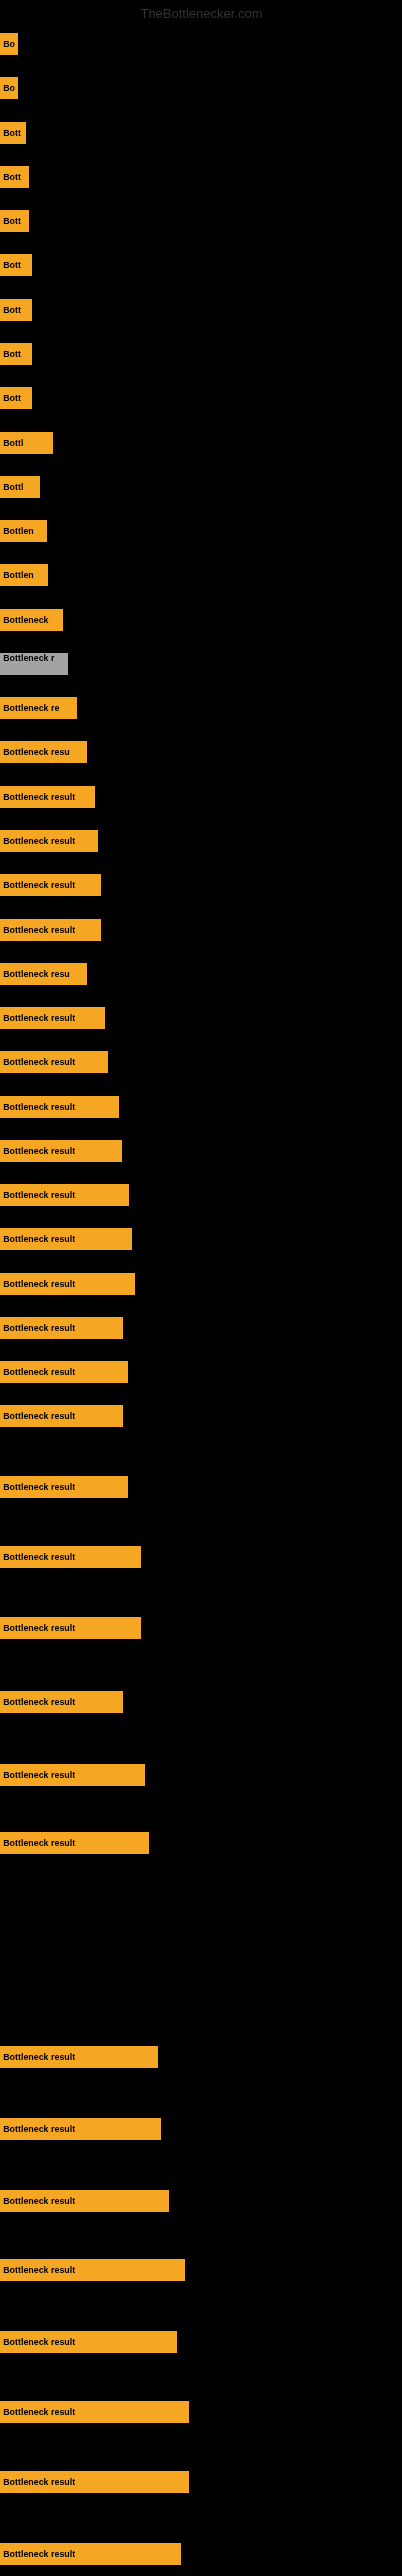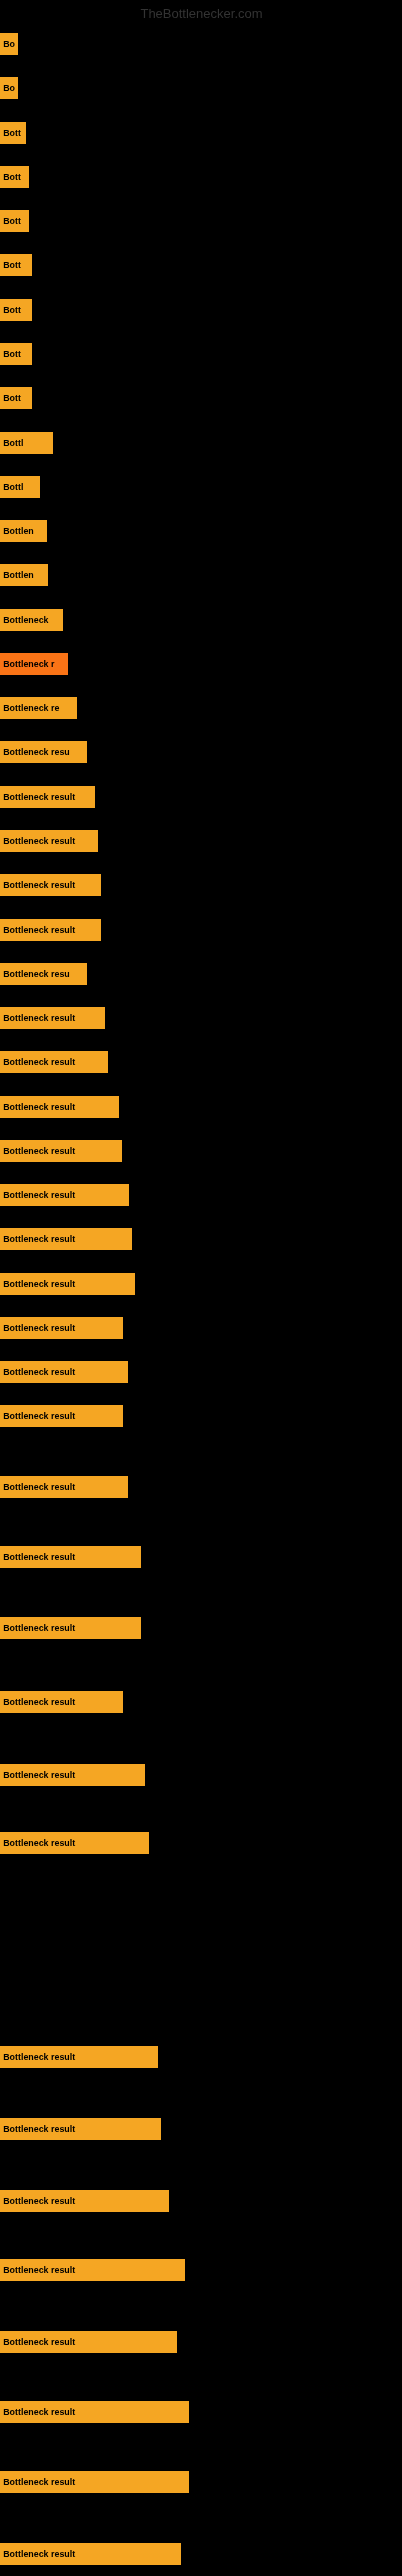--- a/index.html
+++ b/index.html
@@ -92,21 +92,21 @@
       <div style="background-color: rgb(245, 166, 35); height: 22.5px; width: 48px; display: flex; align-items: center; padding: 0px 3.2px; overflow: hidden;">
         <span style="color: rgb(0, 0, 0); font-weight: bold; font-size: 8.9px; font-family: Arial, sans-serif; white-space: nowrap;">Bottlen</span>
       </div>
     </div>
     <div style="position: absolute; top: 584px; left: 0px; display: flex; align-items: center;">
       <div style="background-color: rgb(245, 166, 35); height: 22.5px; width: 63px; display: flex; align-items: center; padding: 0px 3.2px; overflow: hidden;">
         <span style="color: rgb(0, 0, 0); font-weight: bold; font-size: 8.9px; font-family: Arial, sans-serif; white-space: nowrap;">Bottleneck</span>
       </div>
     </div>
     <div style="position: absolute; top: 628px; left: 0px; display: flex; align-items: center;">
-      <div style="background-color: #f97316; height: 22.5px; width: 68px; display: flex; align-items: center; padding: 0px 3.2px; overflow: hidden;">
+      <div style="background-color: #a3a3a3; height: 22.5px; width: 68px; display: flex; padding: 0px 3.2px; overflow: hidden;">
         <span style="color: rgb(0, 0, 0); font-weight: bold; font-size: 8.9px; font-family: Arial, sans-serif; white-space: nowrap;">Bottleneck r</span>
       </div>
     </div>
     <div style="position: absolute; top: 672px; left: 0px; display: flex; align-items: flex-start;">
       <div style="background-color: rgb(245, 166, 35); height: 22.5px; width: 77px; display: flex; align-items: center; padding: 0px 3.2px; overflow: hidden;">
         <span style="color: rgb(0, 0, 0); font-weight: bold; font-size: 8.9px; font-family: Arial, sans-serif; white-space: nowrap;">Bottleneck re</span>
       </div>
     </div>
     <div style="position: absolute; top: 716px; left: 0px; display: flex; align-items: center;">
       <div style="background-color: rgb(245, 166, 35); height: 22.5px; width: 87px; display: flex; align-items: center; padding: 0px 3.2px; overflow: hidden;">

